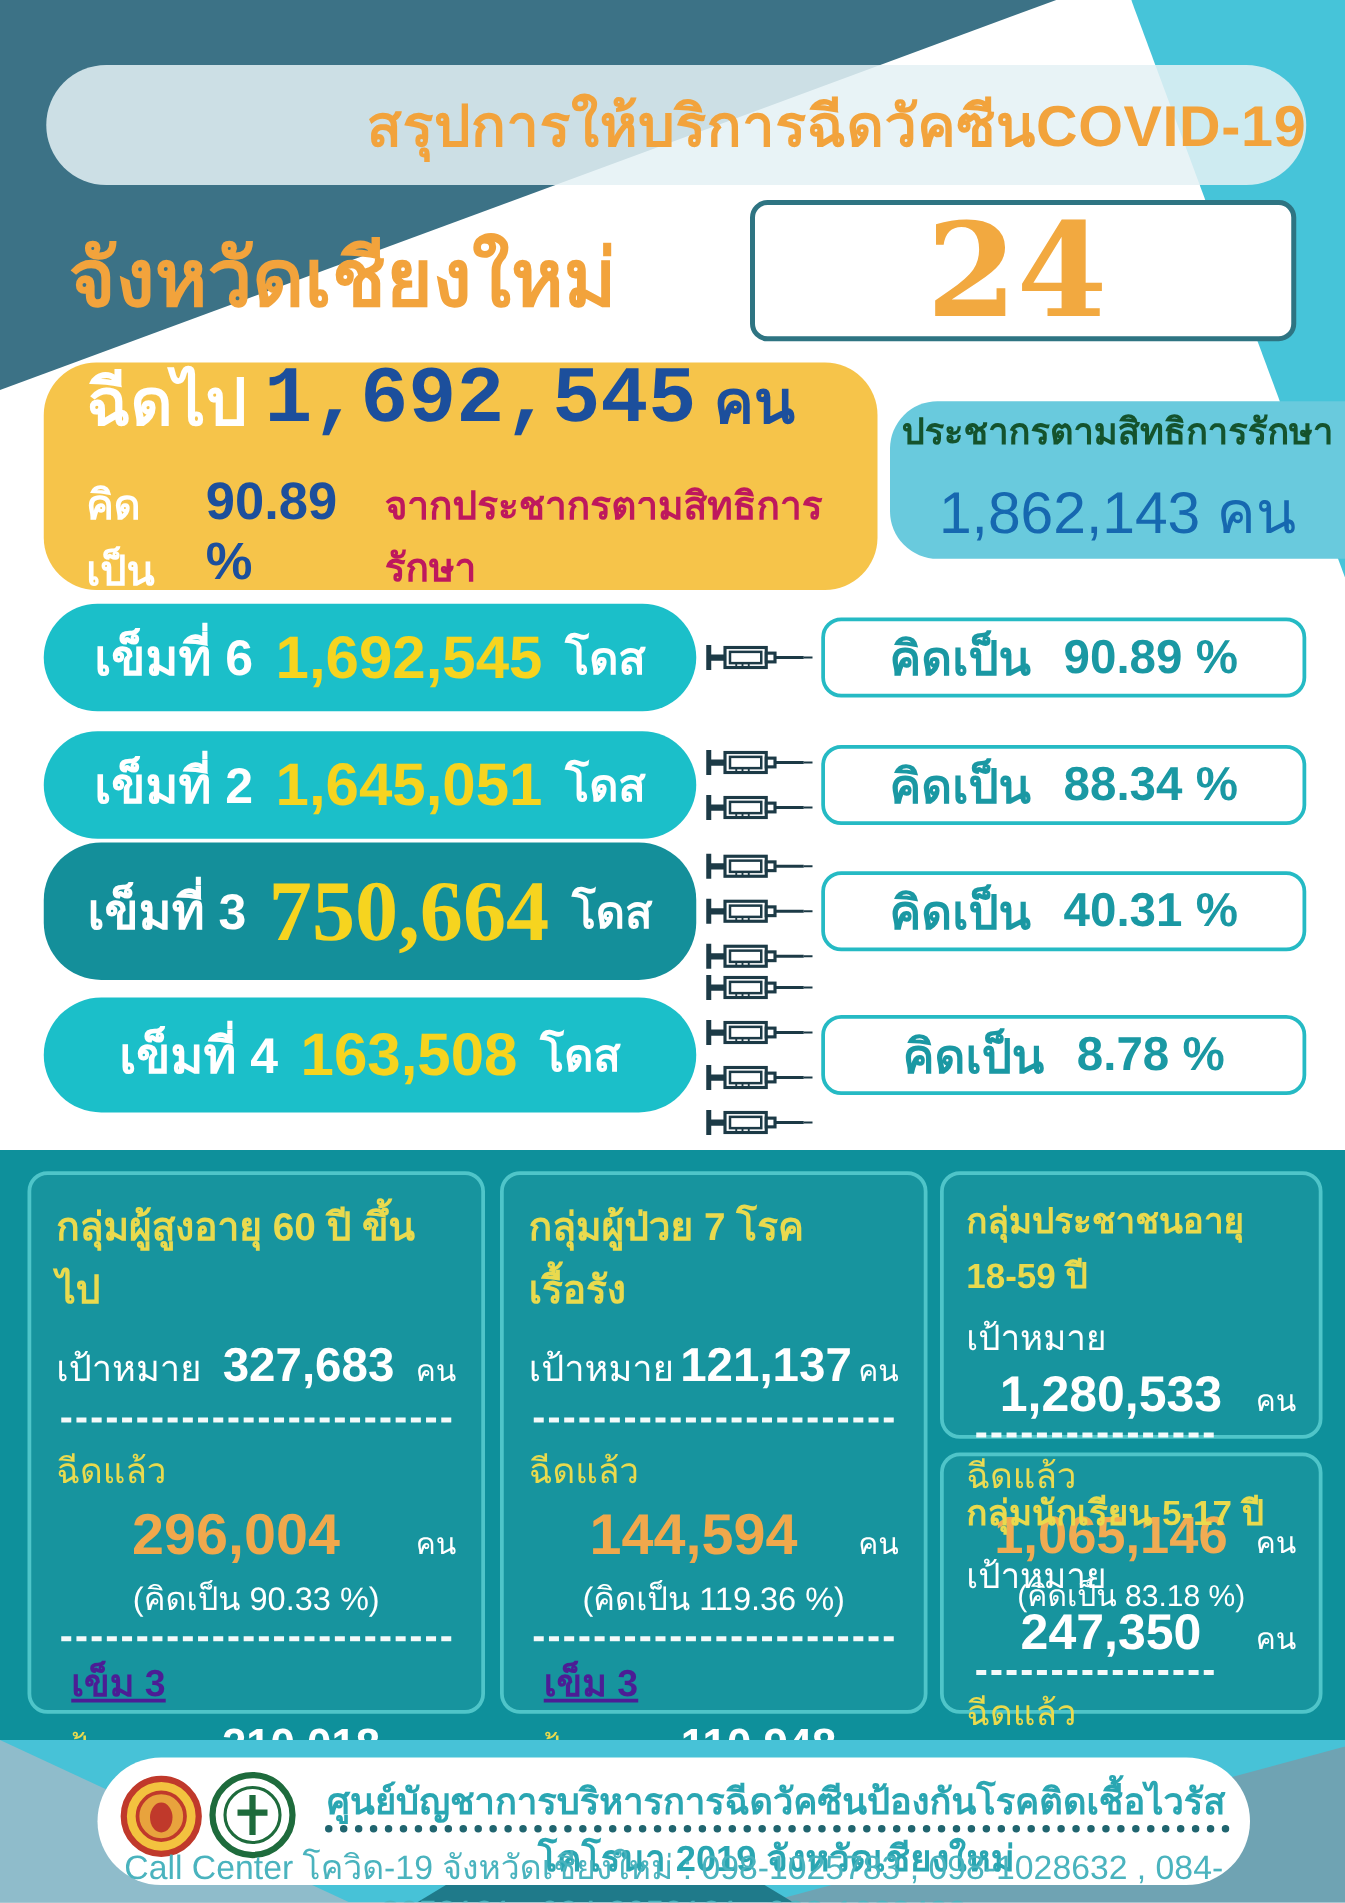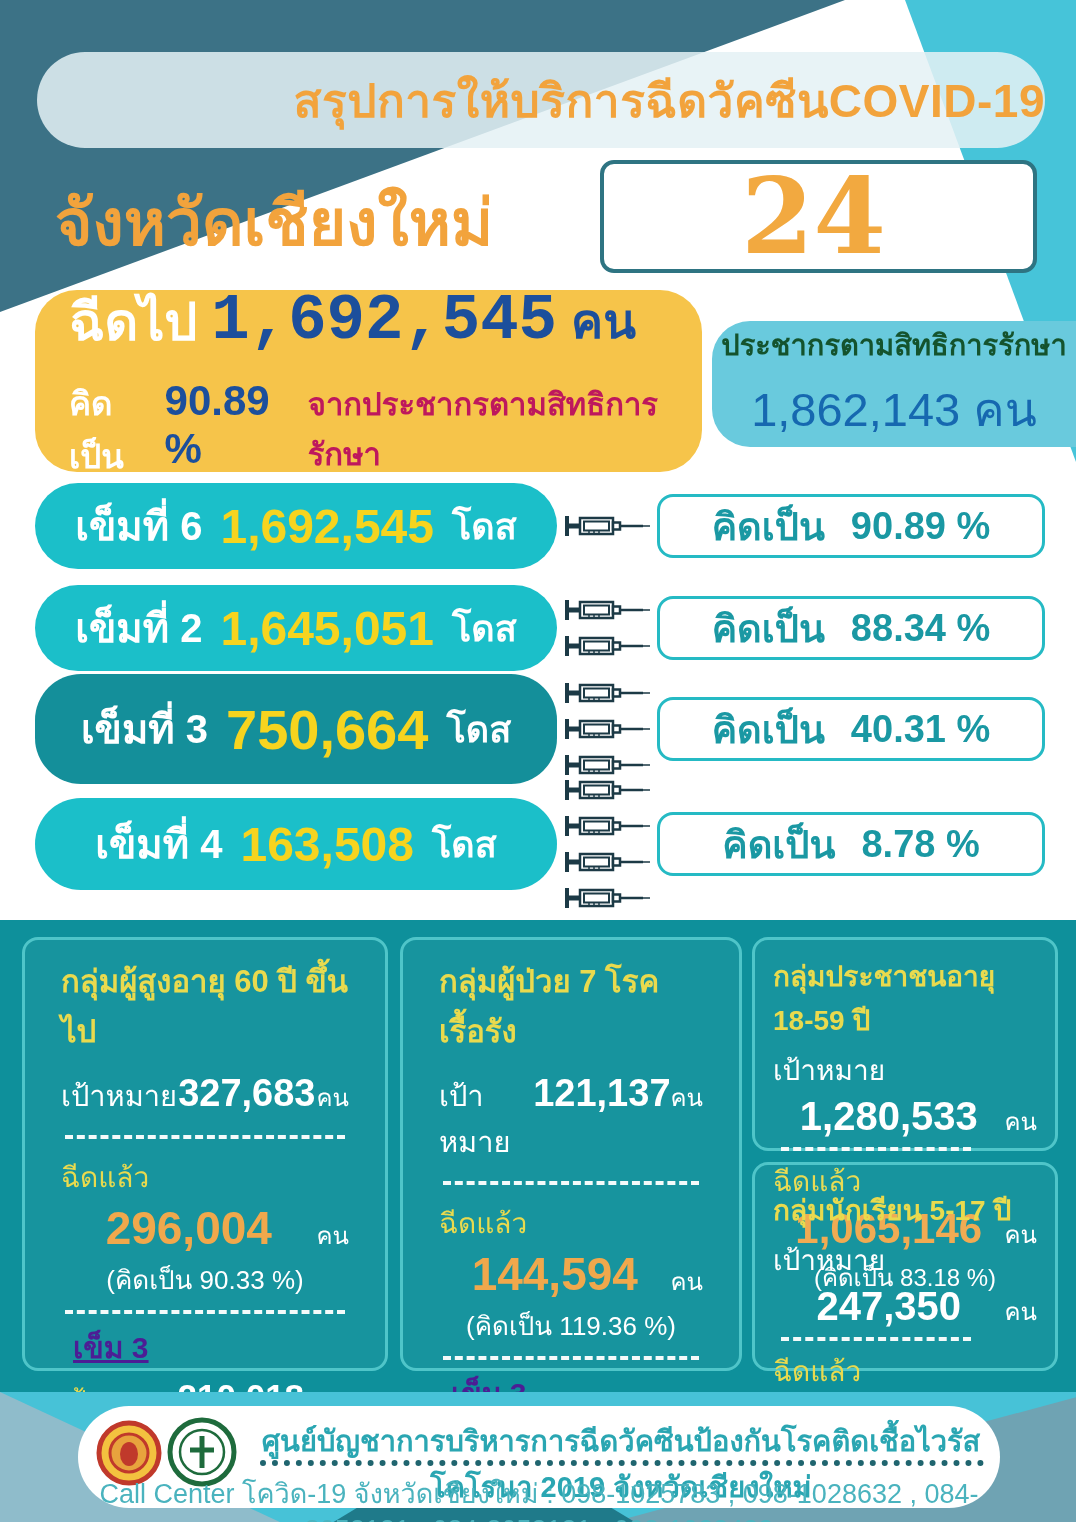--- a/index.html
+++ b/index.html
@@ -41,33 +41,33 @@
   .popbox .val{font-size:47px;color:#1668B0;margin-top:4px;}
 
   
   .dose-row{position:absolute;left:35px;width:1010px;display:flex;align-items:center;}
   .dose-pill{width:522px;height:100%;background:#1BBFC9;border-radius:46px;
     display:flex;align-items:baseline;justify-content:center;gap:18px;flex:0 0 auto;
     flex-wrap:nowrap;align-items:center;}
   .dose-pill.dark{background:#148F9A;}
   .dose-pill .lbl{font-size:40px;font-weight:bold;color:#fff;}
   .dose-pill .val{font-size:48px;font-weight:bold;color:#F6D41F;}
-  .dose-pill.big .val{font-size:56px;}
+  .dose-pill.big .val{font-size:69px;font-family:Liberation Serif, serif;}
   .dose-pill .unit{font-size:36px;font-weight:bold;color:#fff;}
   .syringe-stack{width:100px;flex:0 0 auto;display:flex;flex-direction:column;
     align-items:center;justify-content:center;gap:4px;}
   .syringe-stack svg{display:block;}
   .dose-result{width:388px;height:64px;flex:0 0 auto;background:#fff;border:3px solid #25BAC4;
     border-radius:16px;display:flex;align-items:center;justify-content:center;gap:26px;box-sizing:border-box;}
   .dose-result span{font-size:38px;font-weight:bold;color:#1A98A3;}
 
   
   .band{left:0;top:920px;width:1076px;height:472px;background:#0E909B;}
   .gcard{position:absolute;border:3px solid #4FC5C9;border-radius:16px;background:rgba(255,255,255,0.04);
-    box-sizing:border-box;padding:16px 36px;color:#fff;}
+    box-sizing:border-box;padding:16px 20px;color:#fff;}
   .gcard .title{font-size:31px;font-weight:bold;color:#E9DA4E;margin-bottom:16px;}
   .g-row{display:grid;grid-template-columns:auto 1fr auto;align-items:baseline;margin:6px 0;}
   .g-row .lbl{font-size:29px;color:#fff;}
   .g-row .lbl.y{color:#E9DA4E;font-size:26px;}
   .g-row .num{font-size:38px;font-weight:bold;color:#fff;text-align:center;}
   .g-row .num.sm{font-size:35px;}
   .g-row .num.yv{color:#EFC83F;}
   .g-row .unit{font-size:24px;color:#fff;}
   .num-row{display:grid;grid-template-columns:1fr auto;align-items:baseline;margin:2px 0;}
   .num-row .num{font-size:46px;font-weight:bold;color:#F0A84C;text-align:center;}

